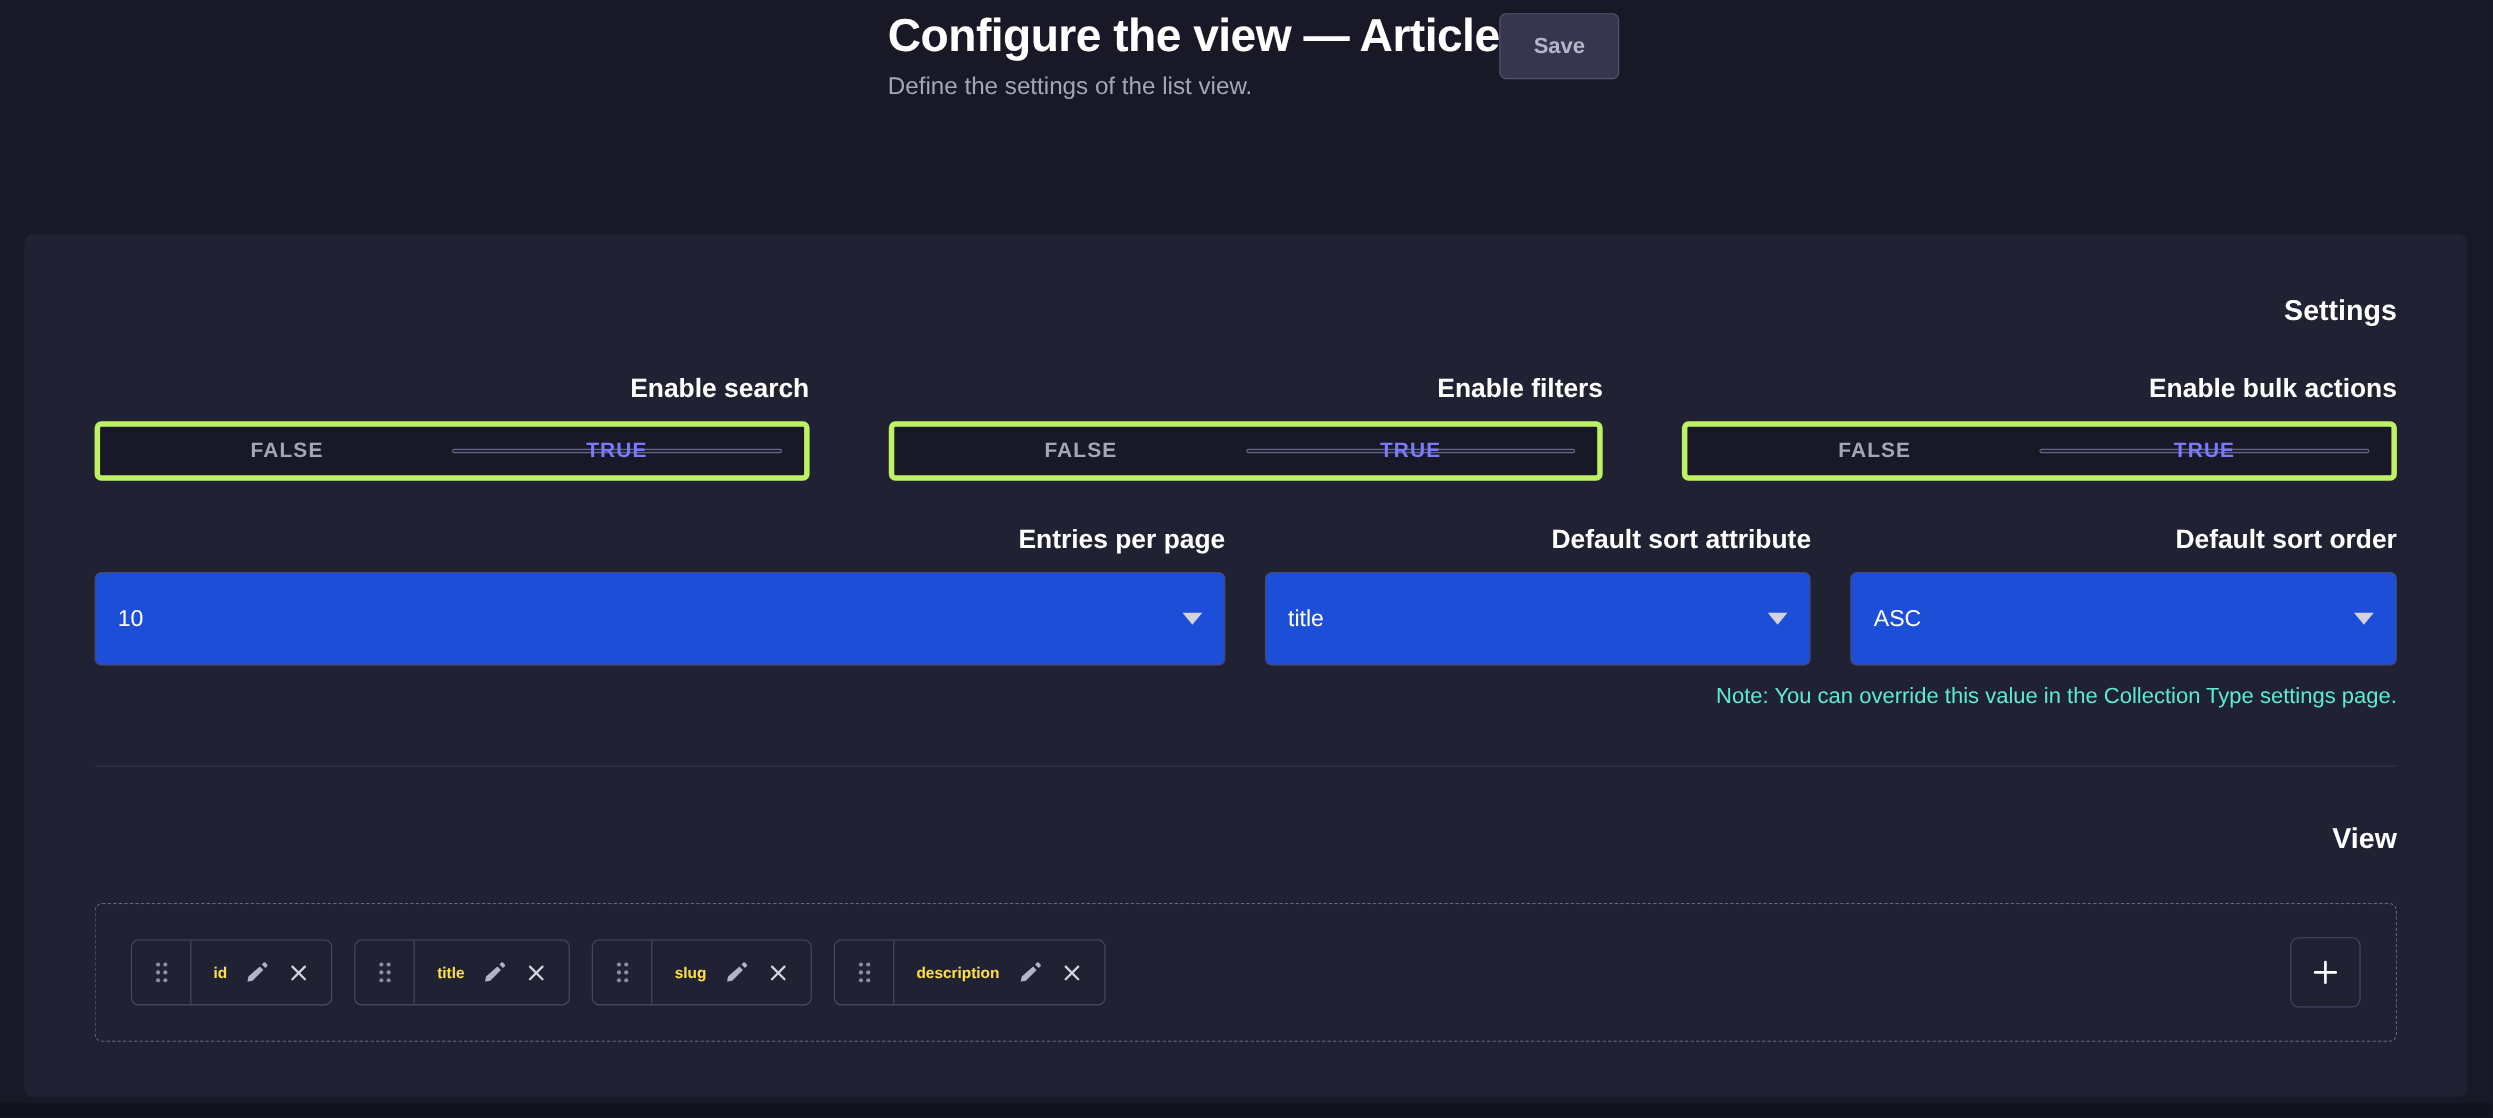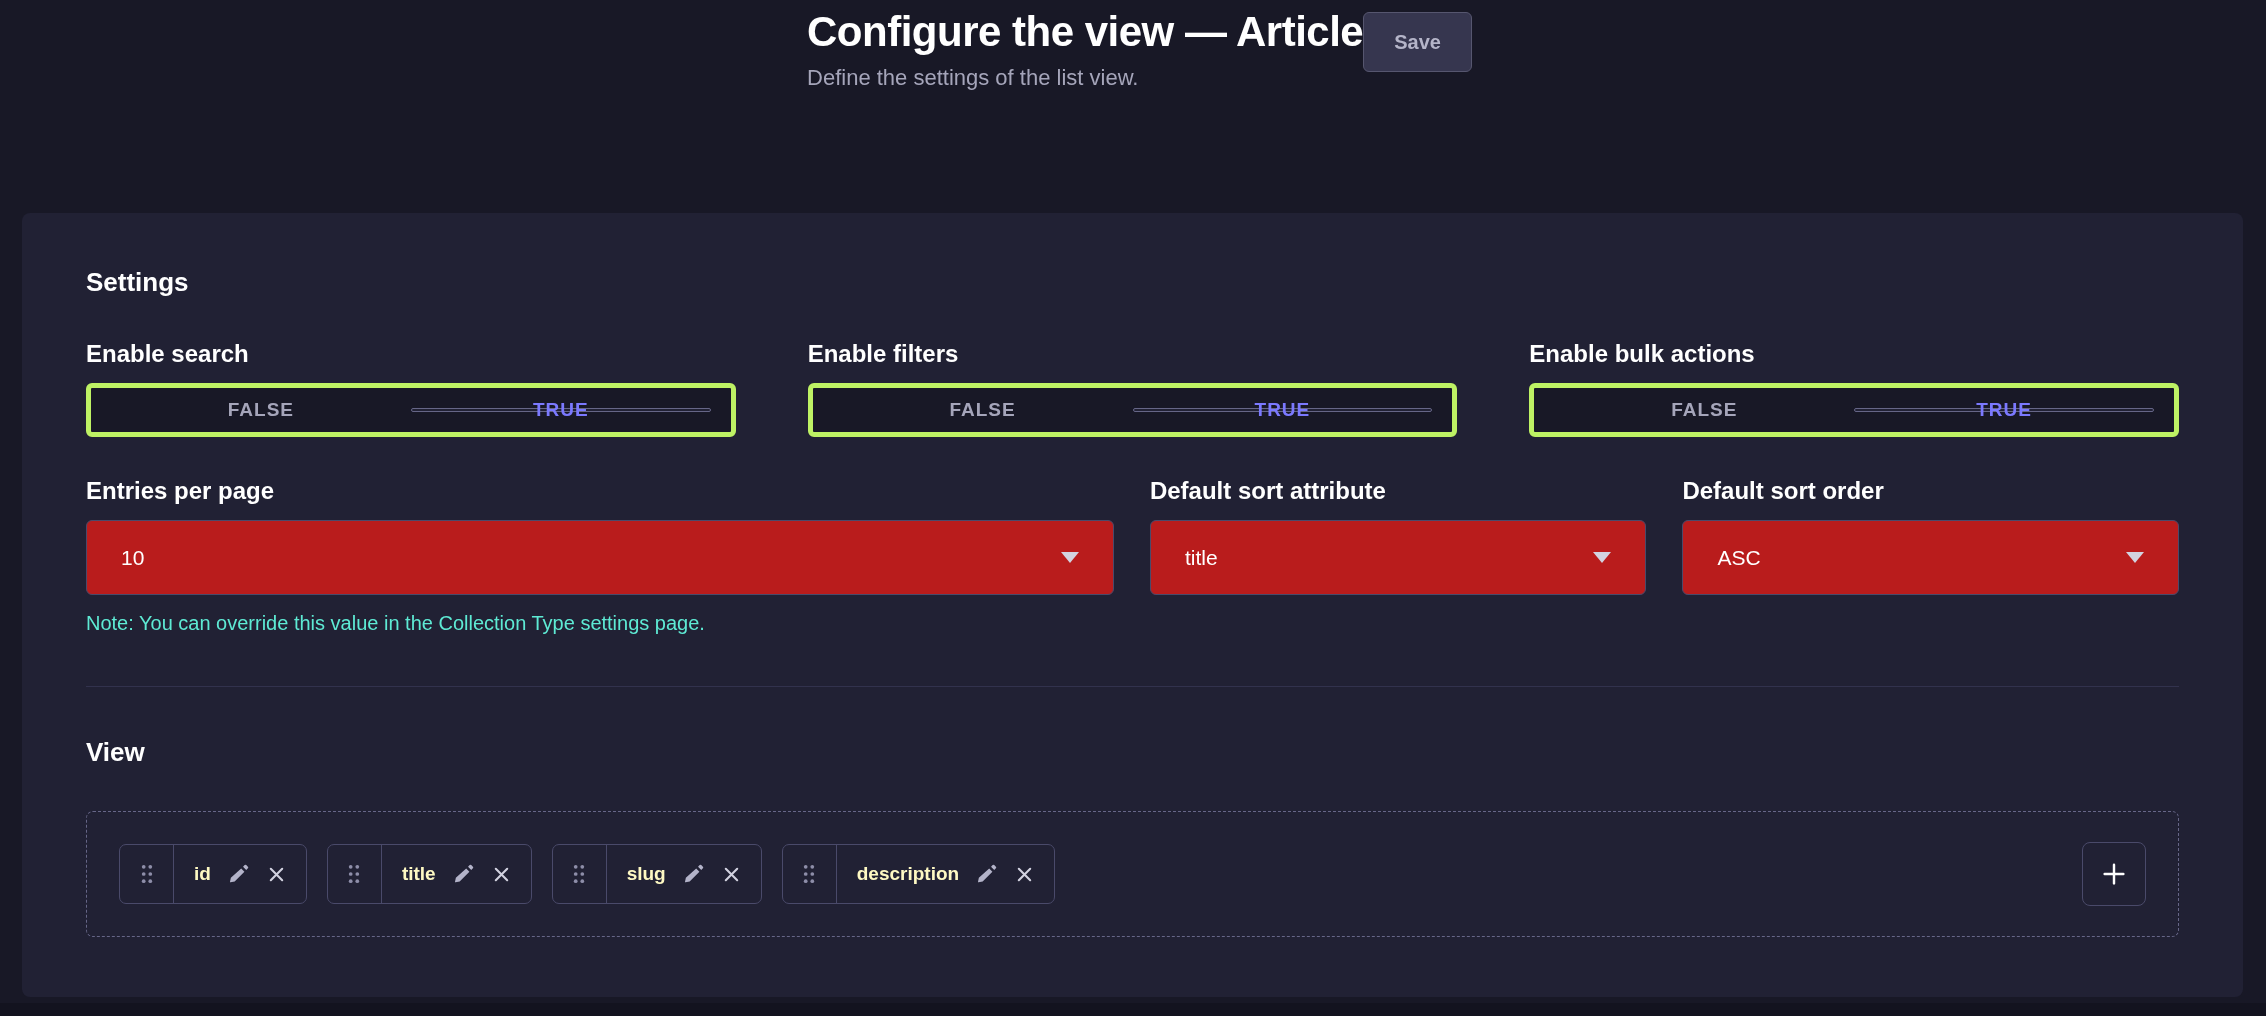--- a/index.html
+++ b/index.html
@@ -15,59 +15,59 @@
   .page-title { font-size:42px; font-weight:700; color:#ffffff; letter-spacing:-0.5px; line-height:48px; margin:0; }
   .page-subtitle { font-size:22px; color:#a5a5ba; margin-top:9px; }
   .save-btn {
     margin-top:4px; background:#36364f; border:1px solid #56566f; border-radius:6px;
     color:#b5b5c9; font-size:20px; font-weight:700; padding:0 30px; height:60px;
     font-family:inherit; cursor:pointer;
   }
   
   .card {
     margin:122px 23px 0 22px; height:784px;
-    background:#212134; border-radius:8px; padding:54px 64px 60px;
+    background:#212134; border-radius:8px; padding:54px 64px 60px;text-align:right;
   }
   .section-heading { font-size:26px; font-weight:600; color:#ffffff; }
   .field-label { font-size:24px; font-weight:600; color:#ffffff; margin-bottom:15px; }
   
   .toggle-row { display:grid; grid-template-columns:repeat(3,1fr); gap:72px; margin-top:42px; }
   .toggle-group {
     display:flex; background:#181826; border:5px solid #bef264; border-radius:6px;
     padding:20px; height:54px;
   }
   .toggle-opt {
     flex:1; display:flex; align-items:center; justify-content:center;
     font-size:19px; font-weight:700; letter-spacing:1px; color:#a5a5ba;
     border:1px solid transparent; border-radius:5px; cursor:pointer;
   }
   .toggle-opt.selected { background:#212134; border-color:#666687; color:var(--accent); }
   
   .select-row { display:grid; grid-template-columns:2.07fr 1fr 1fr; gap:36px; margin-top:40px; }
   .select-box {
-    height:75px; border:1px solid #4a4a6a; border-radius:6px; background:#b91c1c;
-    display:flex; align-items:center; justify-content:space-between; padding:0 34px; cursor:pointer;
+    height:85px; border:1px solid #4a4a6a; border-radius:6px; background:#1d4ed8;
+    display:flex; align-items:center; justify-content:space-between; padding:0 20px; cursor:pointer;
   }
   .select-value { font-size:21px; color:#ffffff; }
   .caret { width:0; height:0; border-left:9px solid transparent; border-right:9px solid transparent; border-top:11px solid #d3d3e0; }
   .note { margin-top:17px; font-size:20px; color:#5eead4; }
   .divider { border:none; border-top:1px solid #32324d; margin:51px 0 0; }
   .view-heading { margin-top:50px; }
   
   .dropzone {
     margin-top:43px; border:1px dashed #666687; border-radius:7px;
     padding:30px 32px; display:flex; align-items:center; gap:20px;
   }
   .chip {
     display:flex; align-items:stretch; height:60px;
     background:#212134; border:1px solid #4a4a6a; border-radius:7px; overflow:hidden;
   }
   .chip-handle { width:54px; display:flex; align-items:center; justify-content:center; border-right:1px solid #4a4a6a; cursor:grab; }
   .chip-body { display:flex; align-items:center; gap:17px; padding:0 20px; }
-  .chip-label { font-size:19px; font-weight:700; color:#fef9c3; }
+  .chip-label { font-size:14px; font-weight:700; color:#fde047; }
   .icon-btn { display:flex; align-items:center; background:none; border:none; padding:0; cursor:pointer; }
   .add-btn {
     margin-left:auto; width:64px; height:64px; flex:0 0 aupx;
     border:1px solid #4a4a6a; border-radius:8px; background:transparent;
     display:flex; align-items:center; justify-content:center; cursor:pointer;
   }
   .bottom-strip { position:absolute; left:0; right:0; bottom:0; height:13px; background:#13131f; }
 </style>
 </head>
 <body>

